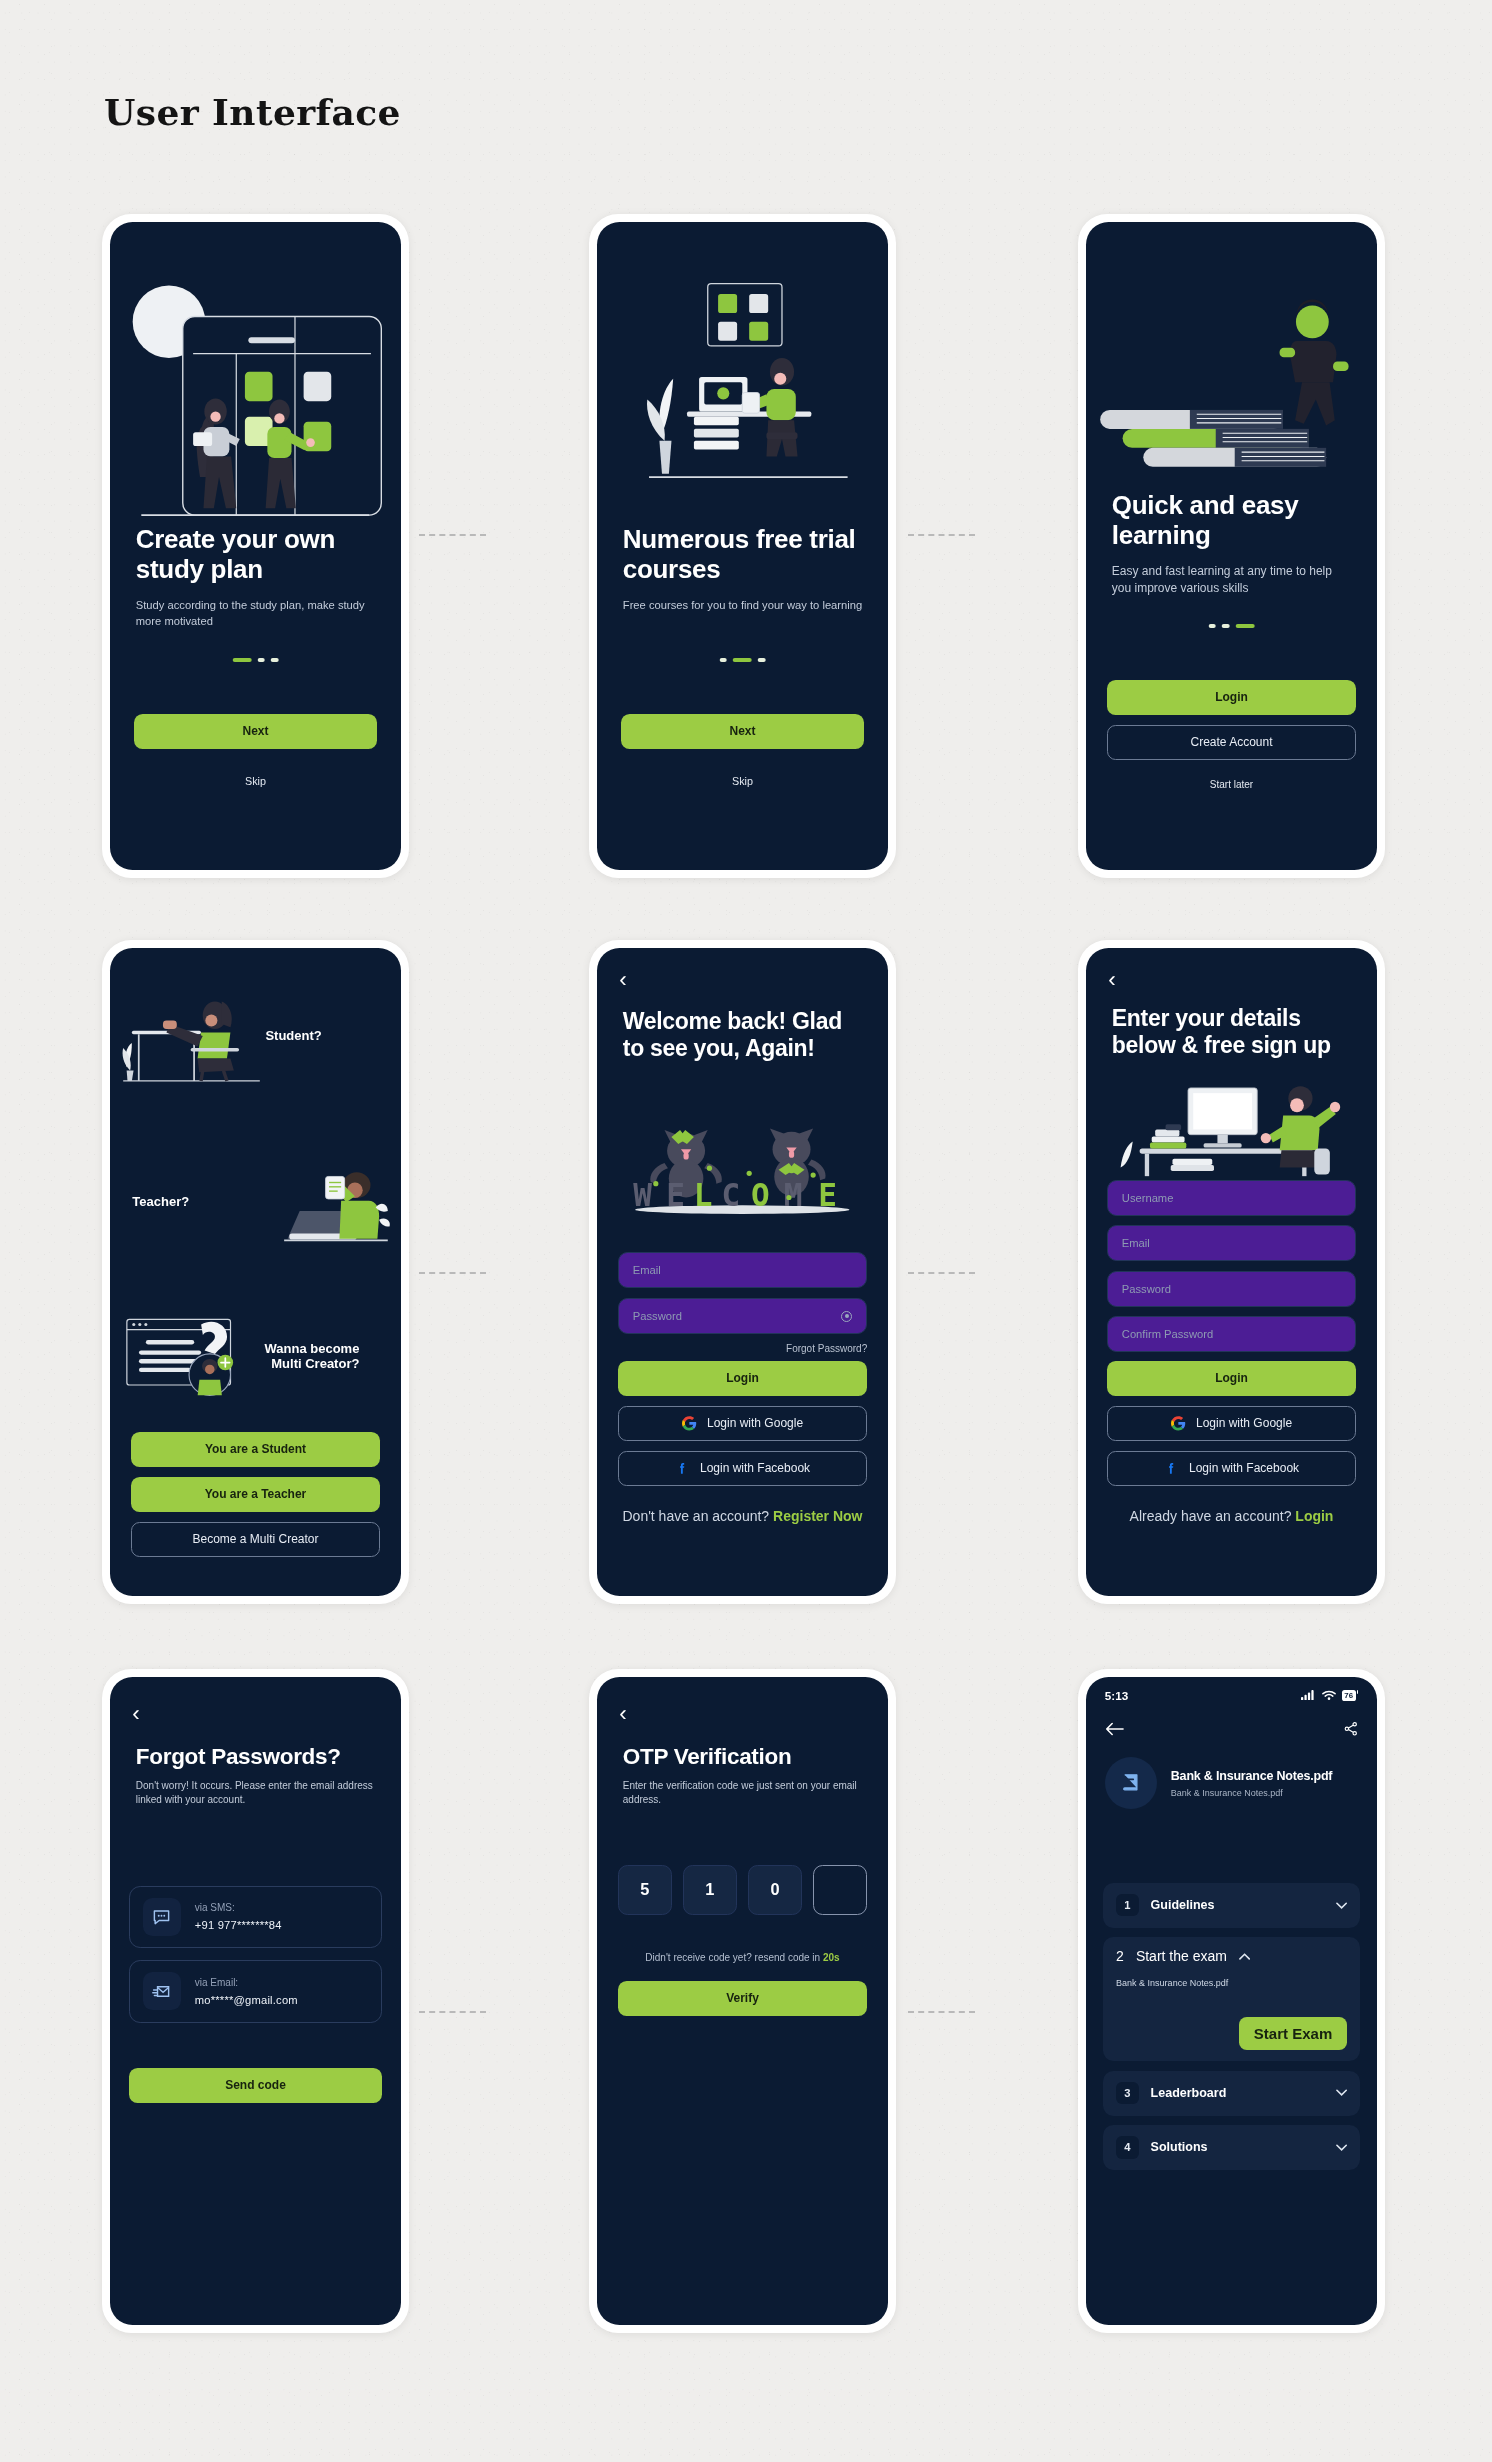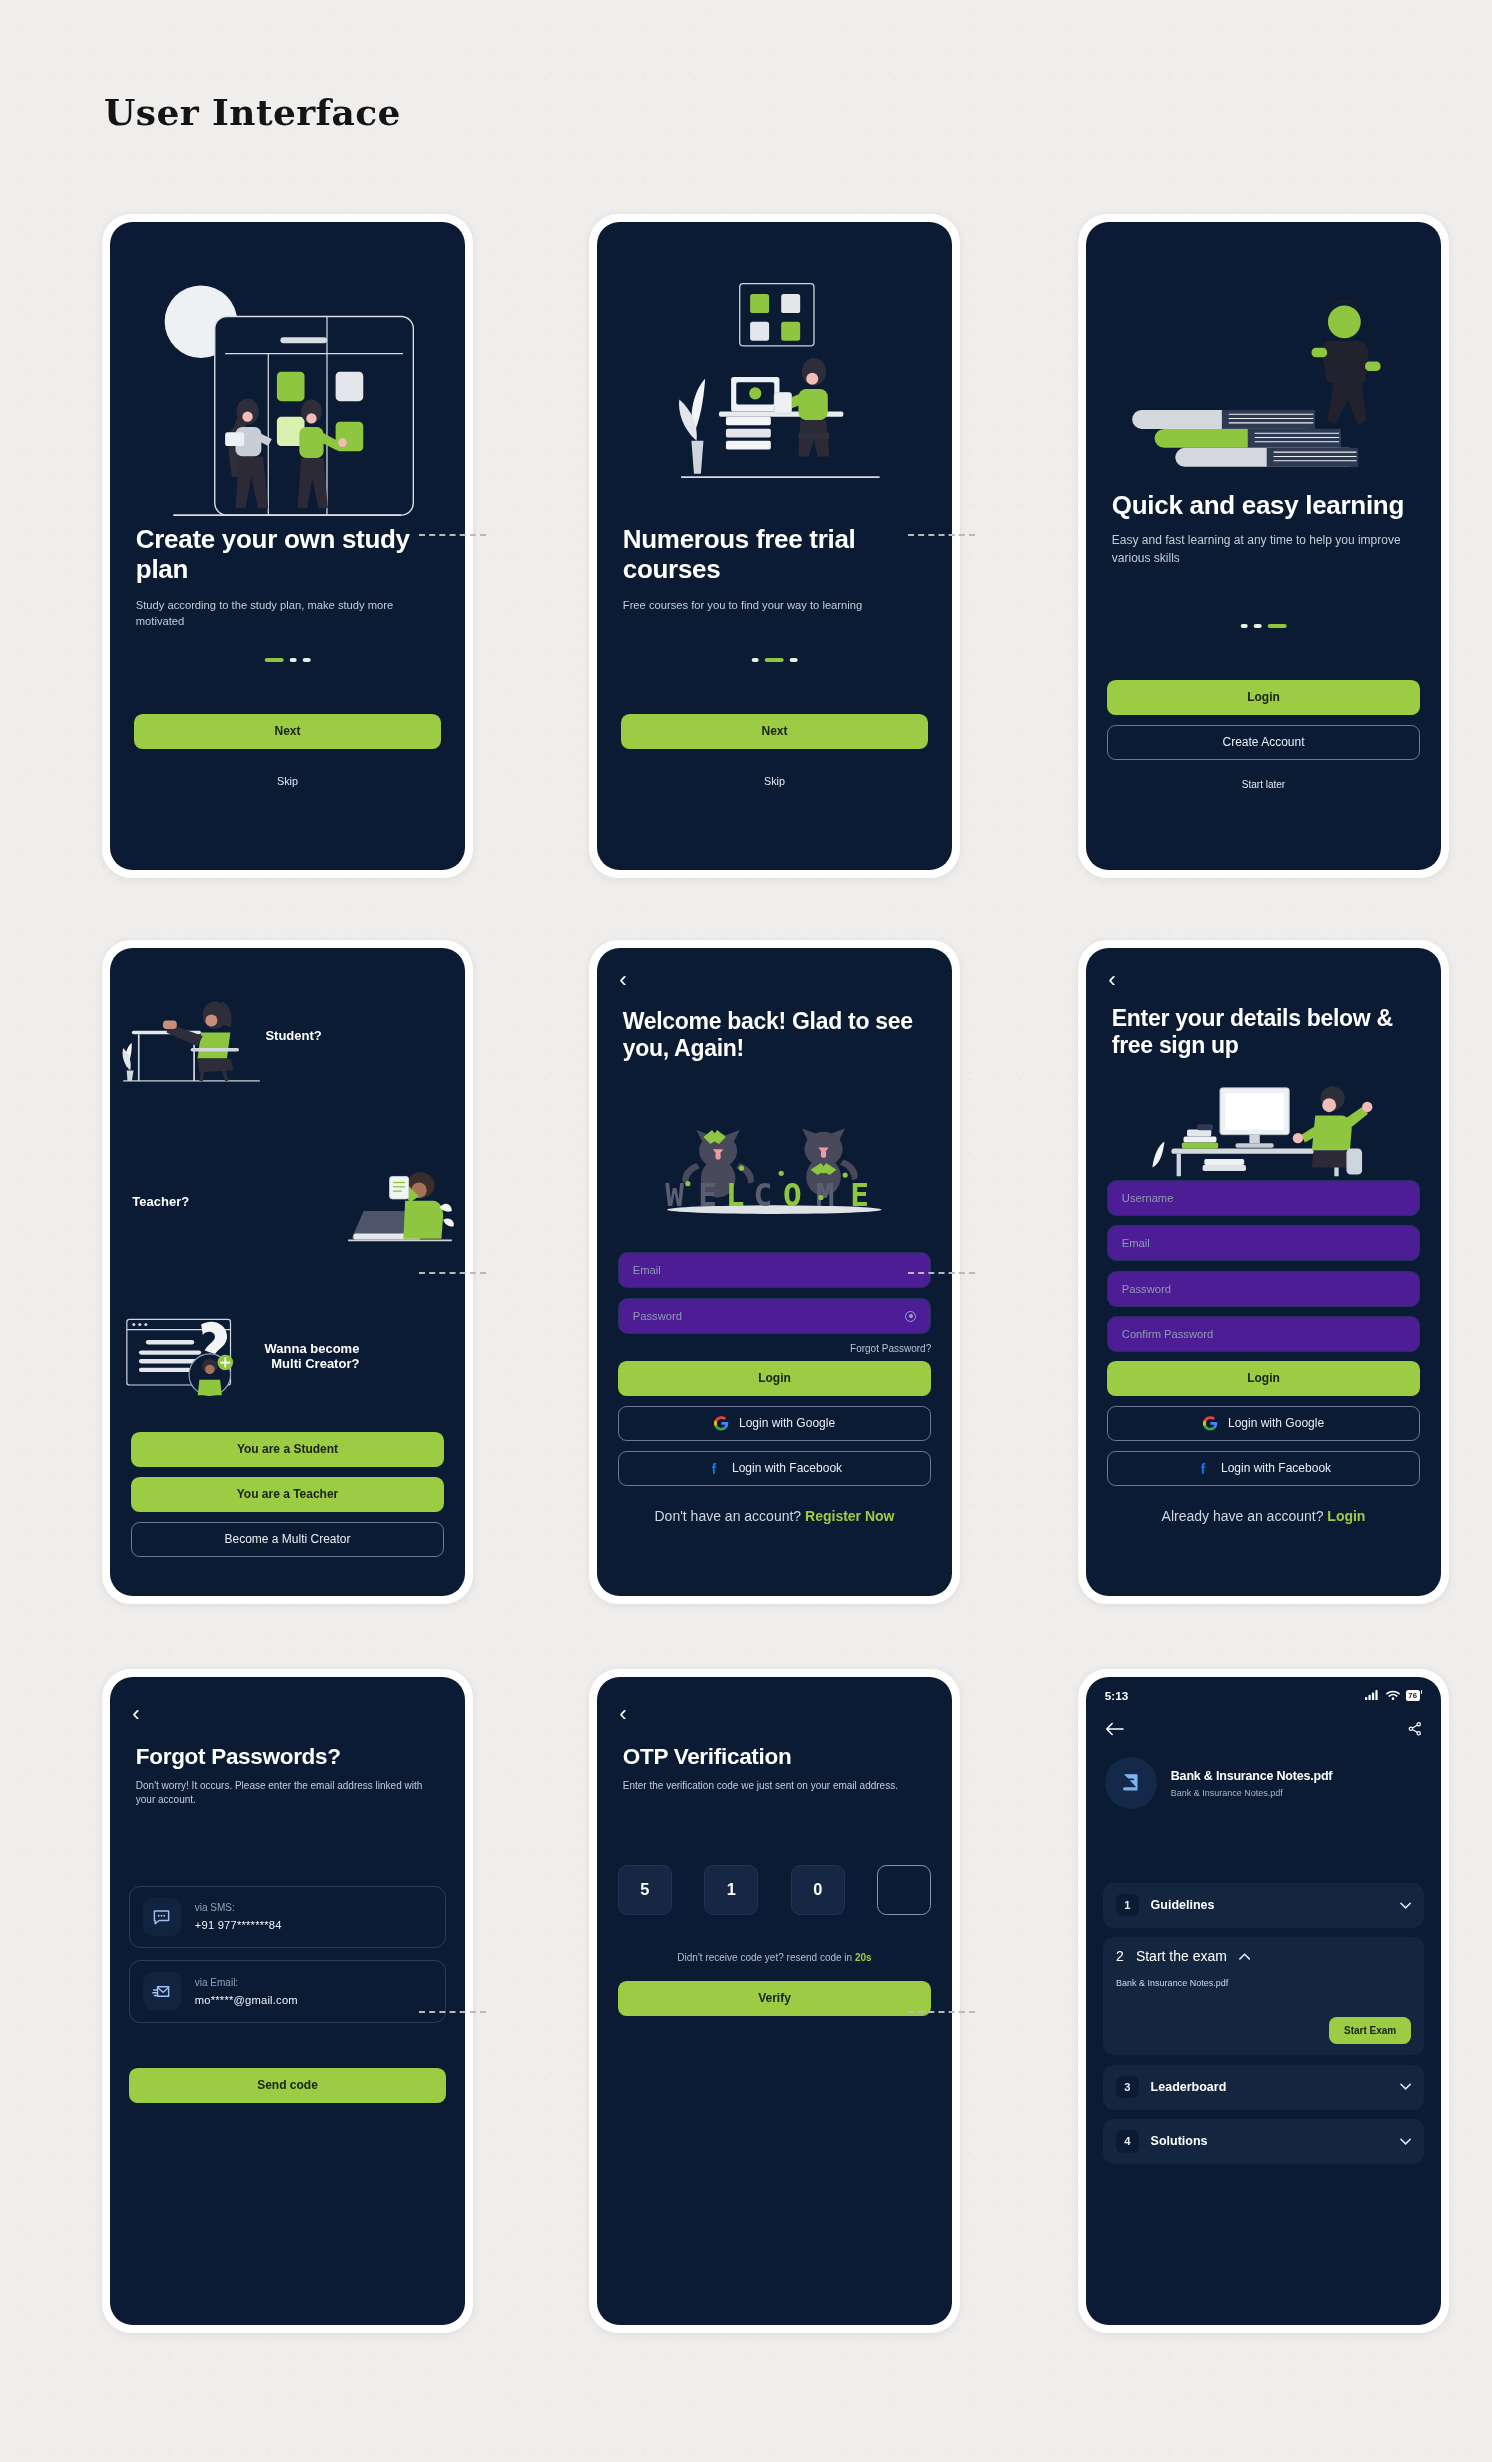--- a/index.html
+++ b/index.html
@@ -23,21 +23,21 @@
   #page-title{
     position:absolute; left:104px; top:91px; z-index:3;
     font-family:"DejaVu Serif", serif; font-weight:700;
     font-size:36px; letter-spacing:0.4px; color:#141414;
   }
 
   .grid{ position:absolute; inset:0; z-index:2; }
 
   
   .phone{
-    position:absolute; width:371px; height:664px;
+    position:absolute; width:307px; height:664px;
     background:#fff; border-radius:29px; padding:7.8px;
     box-shadow:0 1.7px 8.6px rgba(0,0,0,.07);
   }
   .screen{
     width:100%; height:100%; background:#0b1b33;
     border-radius:22.5px; position:relative; overflow:hidden;
     color:#fff;
   }
   
   .c1{ left:102px; } .c2{ left:589px; } .c3{ left:1078px; }
@@ -640,21 +640,21 @@
         <div style="background:#142540; border-radius:10.4px; margin:0 17.3px 9.5px; padding:11.2px 13px;">
           <div style="display:flex; align-items:center; gap:12px;">
             <div class="num">2</div>
             <div class="lbl">Start the exam</div>
             <svg class="chev" viewBox="0 0 12 8">
               <path d="M1 6.5L6 1.5l5 5" stroke="#dfe6f0" stroke-width="1.7" fill="none" stroke-linecap="round"></path>
             </svg>
           </div>
           <div style="font-size:9px; color:#cfd8e5; margin-top:14px;">Bank &amp; Insurance Notes.pdf</div>
           <div style="display:flex; justify-content:flex-end; margin-top:29px;">
-            <div style="background:#9ccc44; color:#17230f; font-size:10px; font-weight:700; padding:7.8px 14.7px; border-radius:7.8px; cursor:pointer;">Start Exam</div>
+            <div style="background:#9ccc44; color:#17230f; font-size:15px; font-weight:700; padding:7.8px 14.7px; border-radius:7.8px; cursor:pointer;">Start Exam</div>
           </div>
         </div>
 
         <div class="acc">
           <div class="num">3</div>
           <div class="lbl">Leaderboard</div>
           <svg class="chev" viewBox="0 0 12 8">
             <path d="M1 1.5L6 6.5l5-5" stroke="#dfe6f0" stroke-width="1.7" fill="none" stroke-linecap="round"></path>
           </svg>
         </div>

